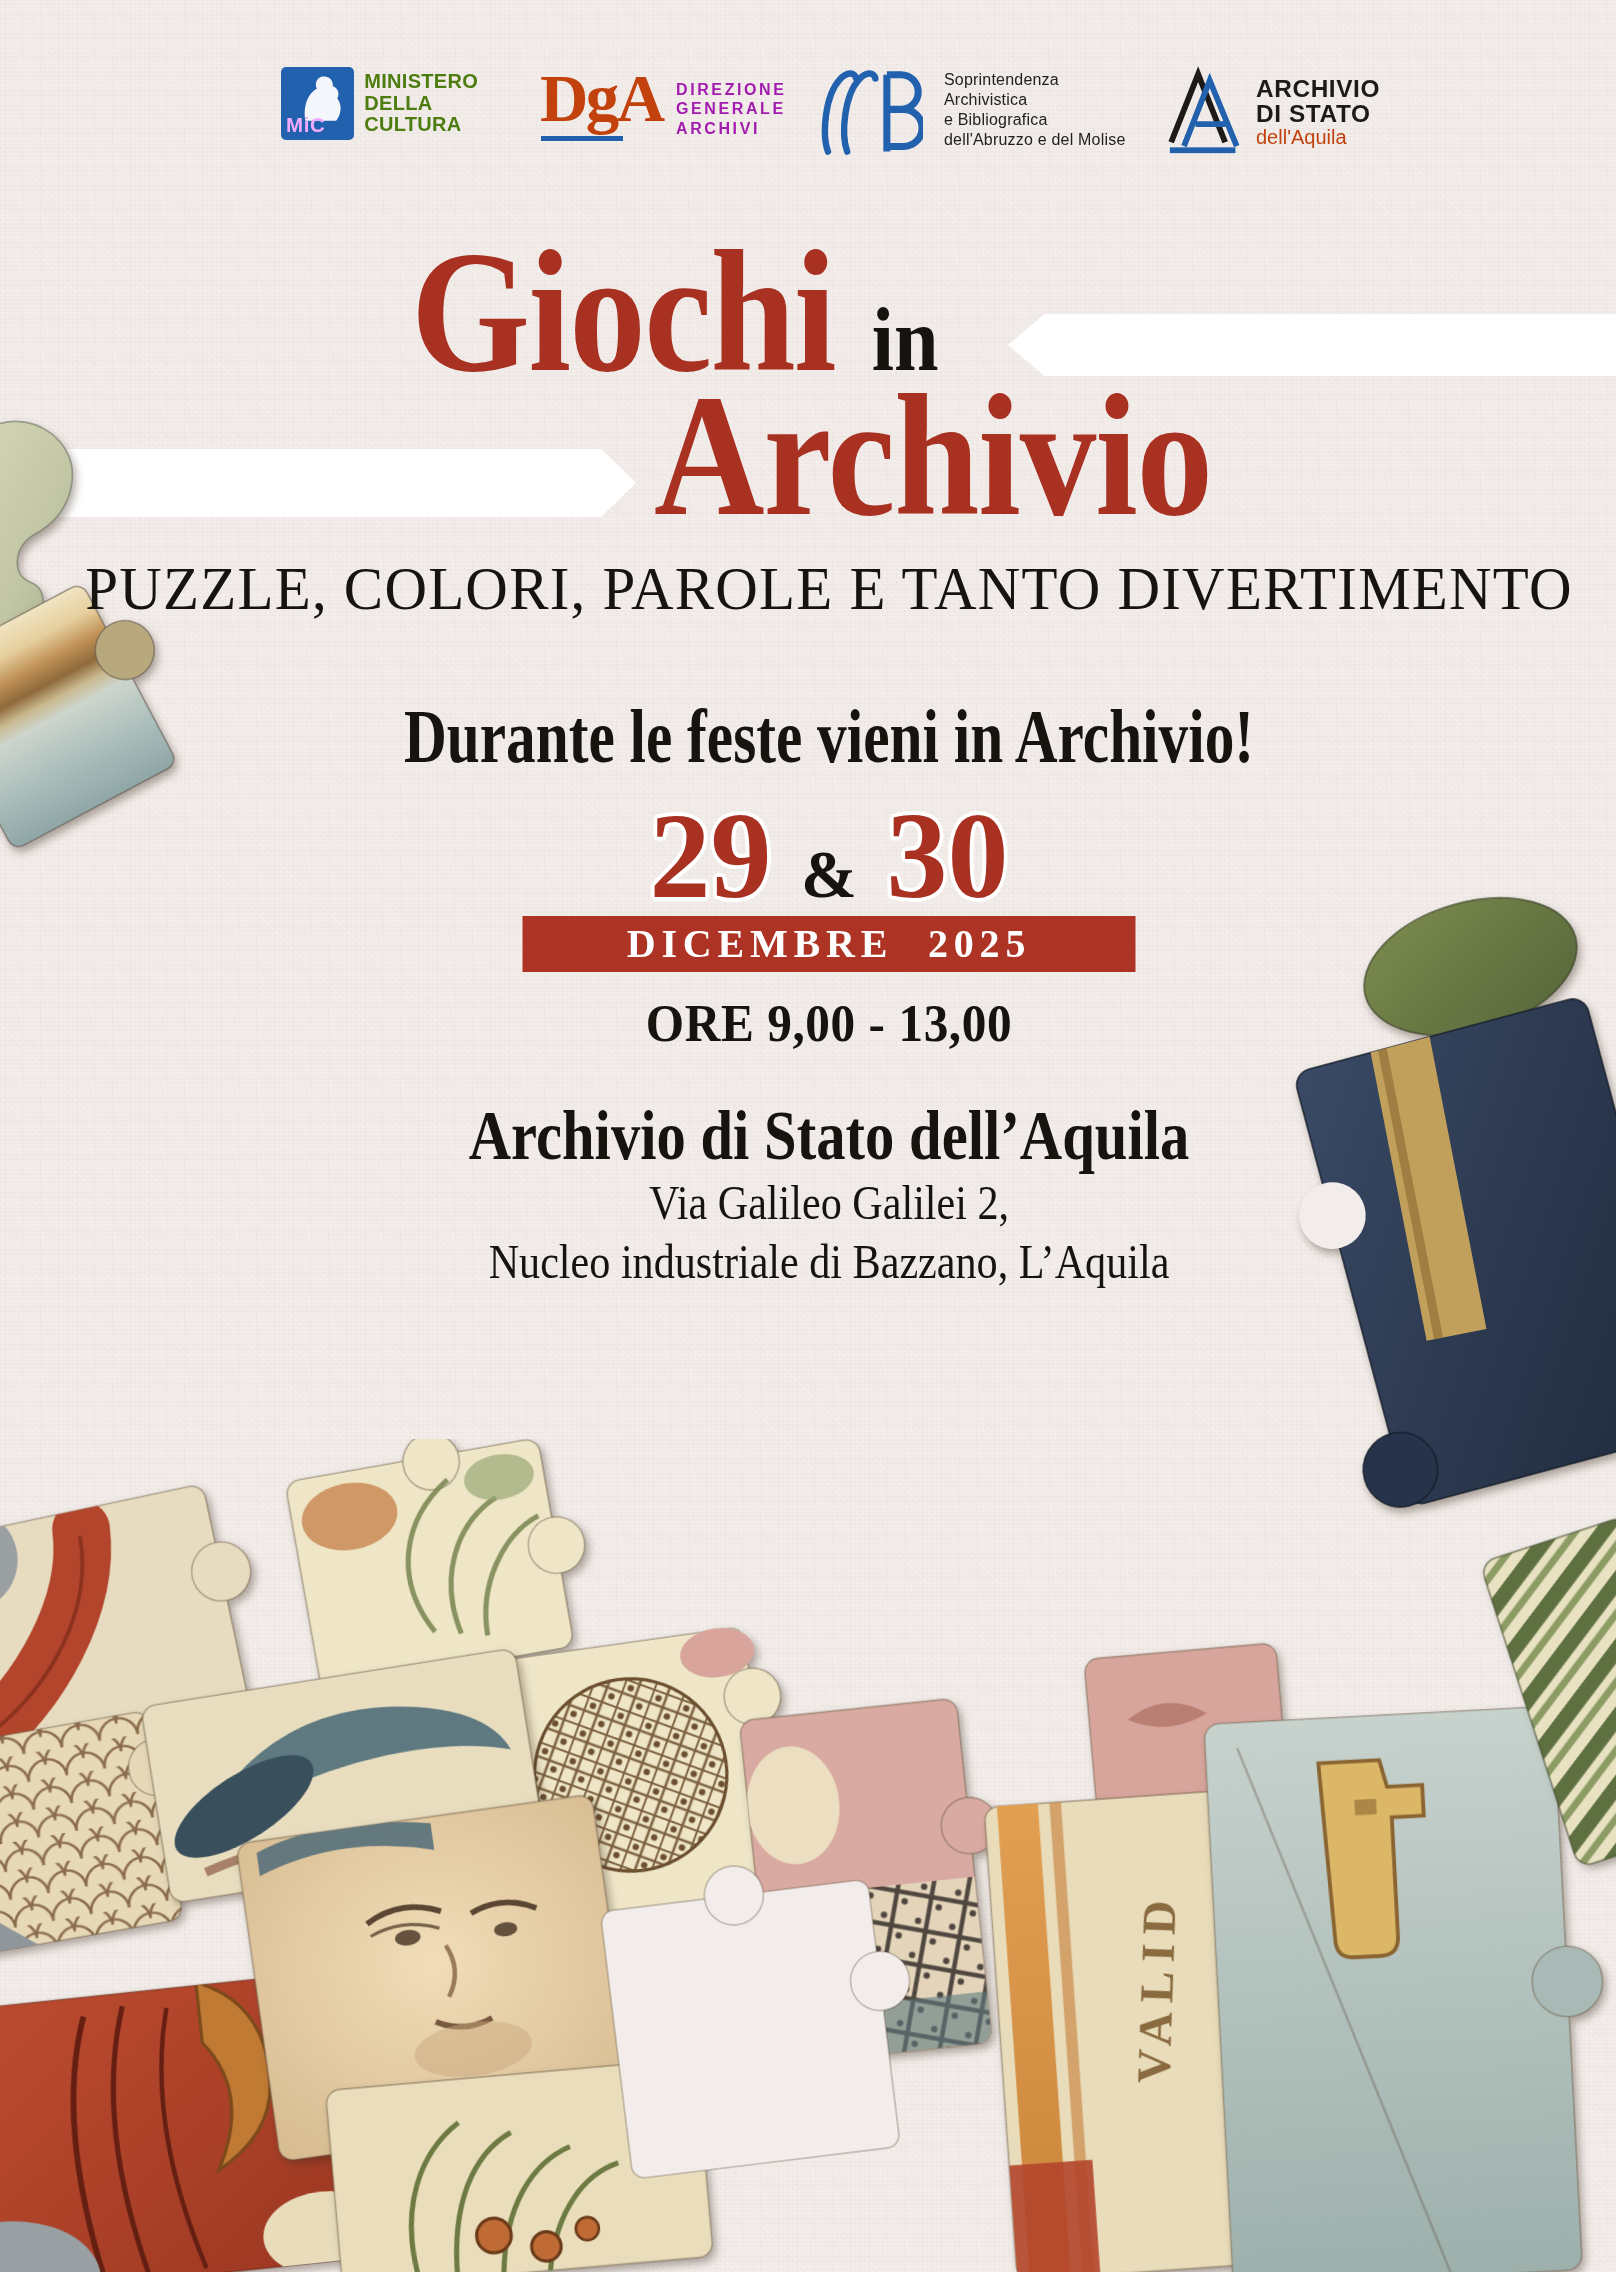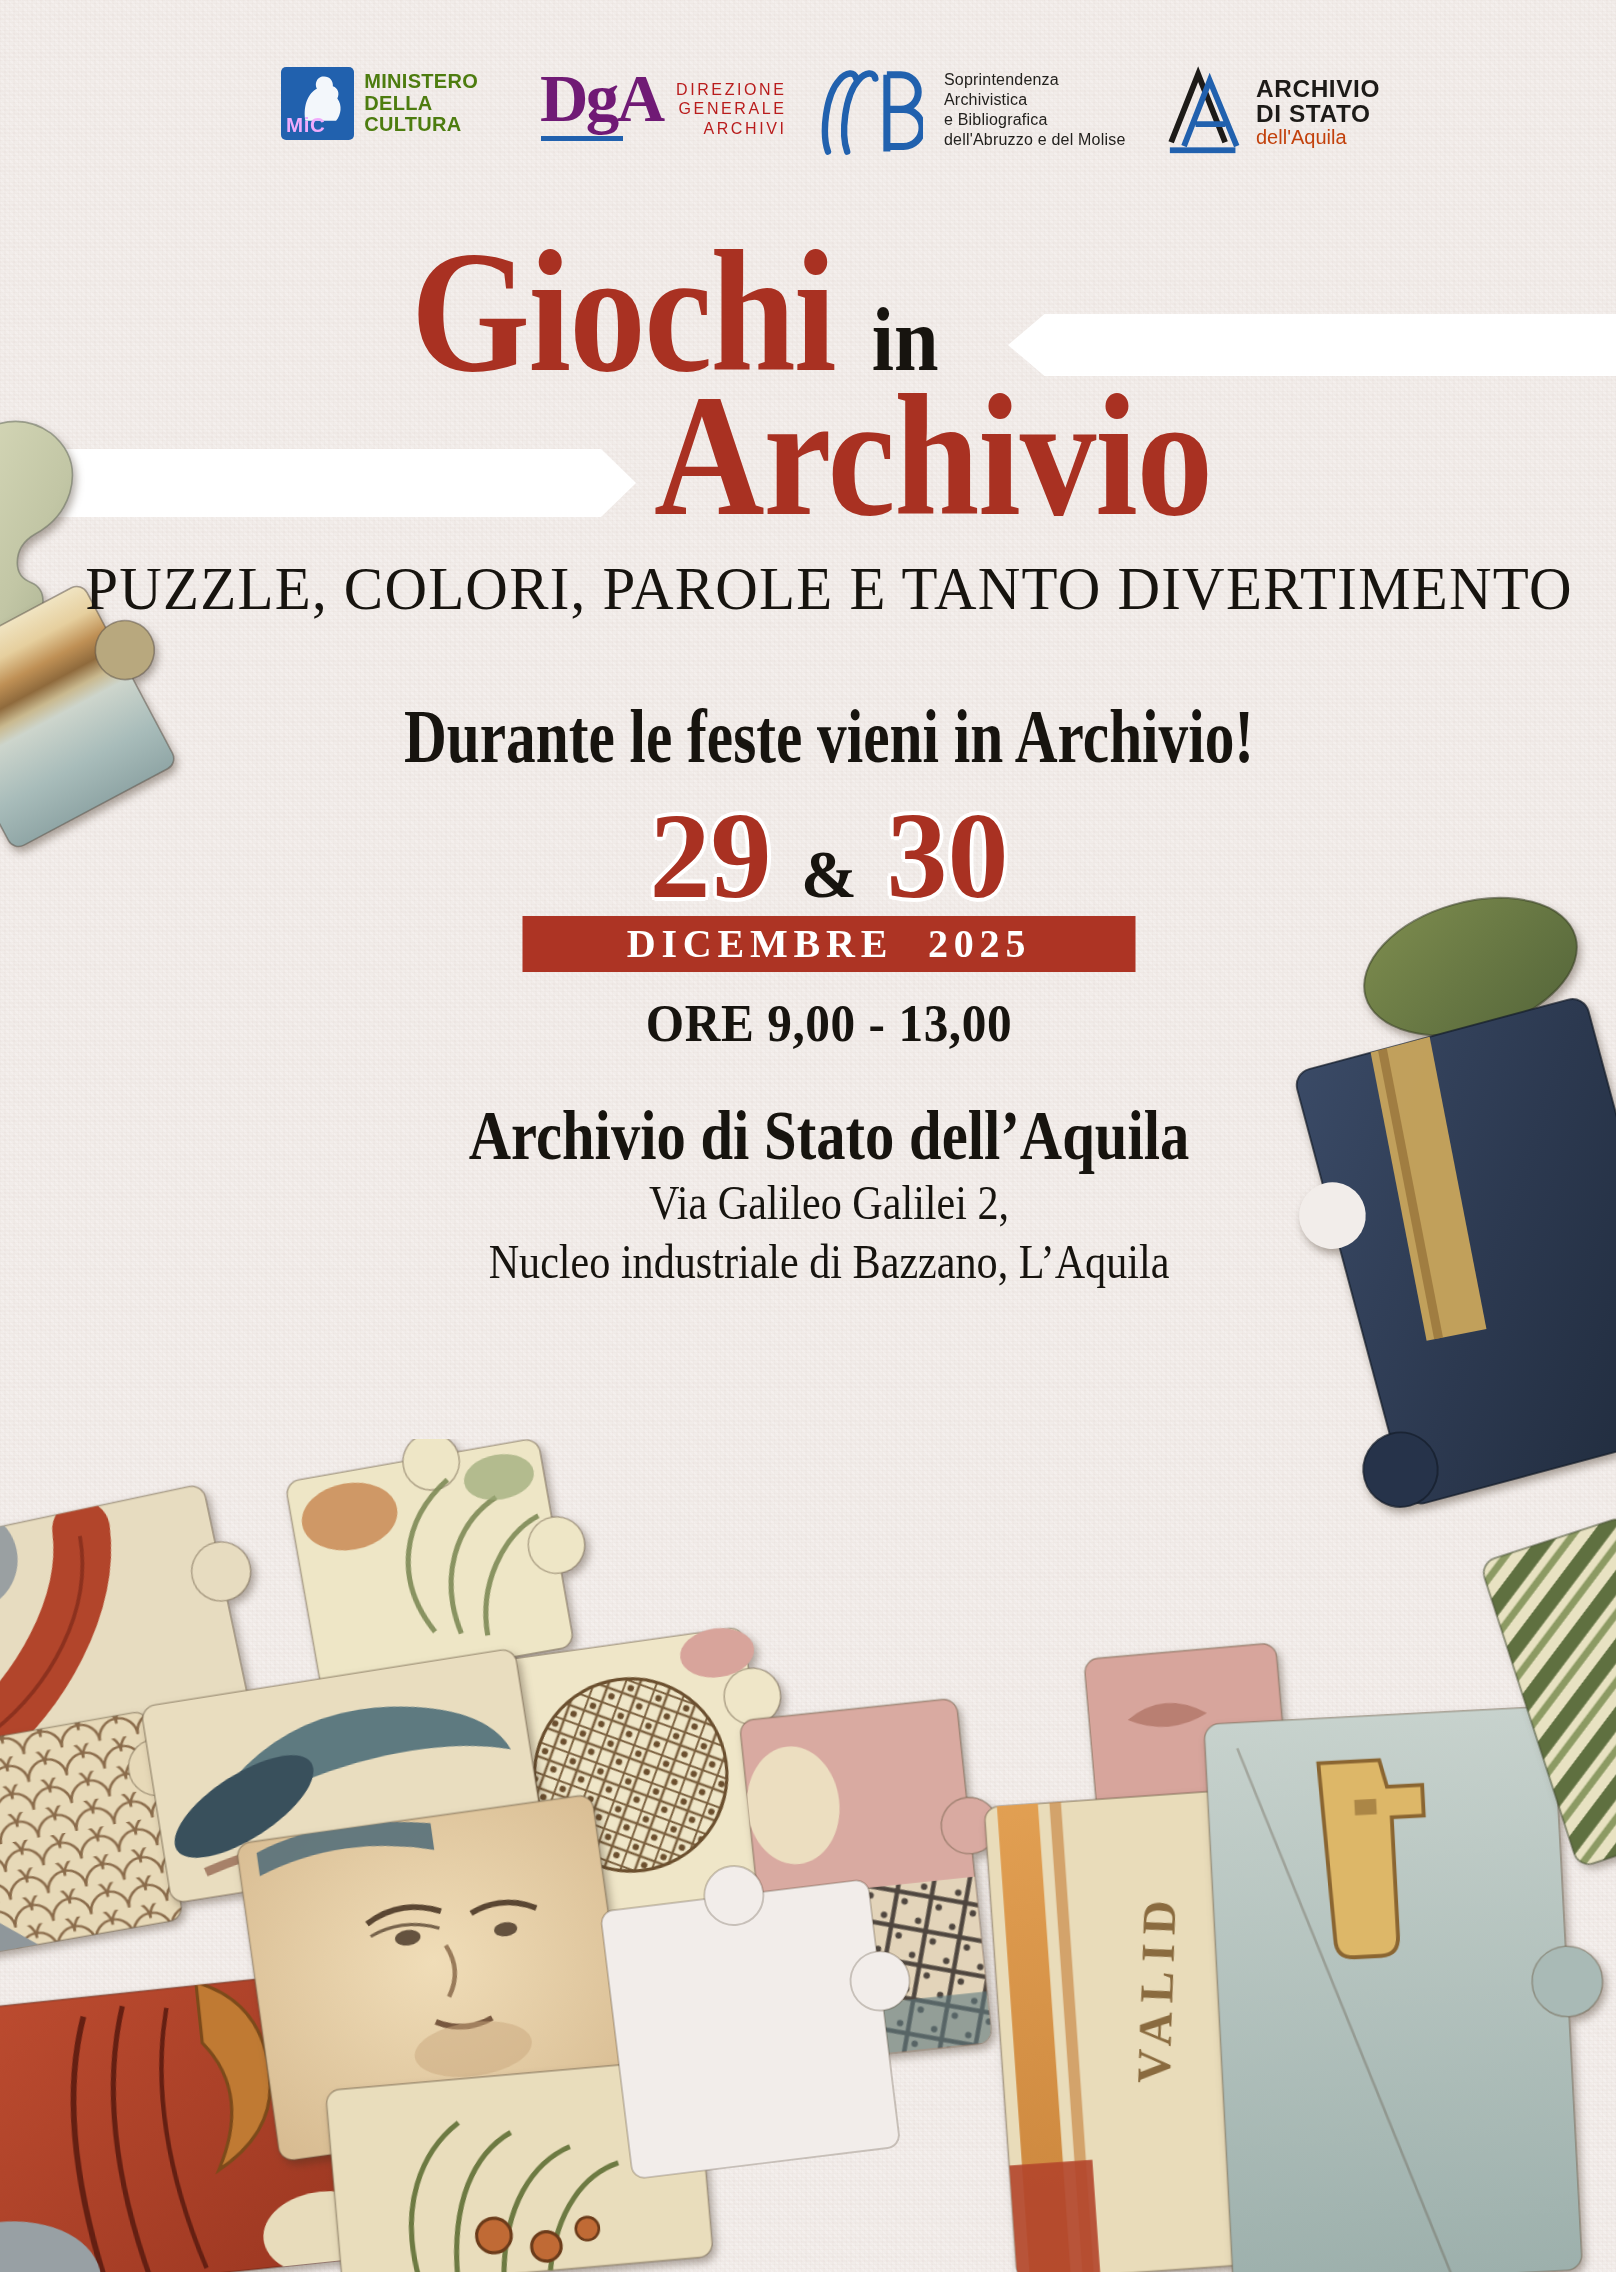--- a/index.html
+++ b/index.html
@@ -13,25 +13,25 @@
   
   .logo{position:absolute;display:flex;align-items:center;z-index:3;}
   .logo-mic{left:281px;top:67px;gap:10.3px;}
   .mic-square{position:relative;width:73px;height:73px;background:#2161ae;border-radius:5.1px;}
   .mic-mark{position:absolute;left:5.1px;bottom:2.6px;color:#f0abfc;font-family:"Liberation Sans",sans-serif;
     font-weight:bold;font-size:20.5px;letter-spacing:0.6px;}
   .mic-lines span{display:block;color:#4d7c0f;font-family:"Liberation Sans",sans-serif;
     font-weight:bold;font-size:20px;line-height:1.08;letter-spacing:0.3px;}
   .logo-dga{left:540px;top:64px;gap:14px;}
   .dga-mark{position:relative;width:122px;height:90px;}
-  .dga-text{position:absolute;left:0;top:-3.8px;color:#701a75;font-size:67px;font-weight:bold;
+  .dga-text{position:absolute;left:0;top:-3.8px;color:#c2410c;font-size:67px;font-weight:bold;
     font-family:"Liberation Serif",serif;letter-spacing:-2.6px;}
   .dga-underline{position:absolute;left:1.3px;top:72px;width:82px;height:5.1px;background:#2161ae;}
-  .dga-lines span{display:block;color:#b91c1c;font-family:"Liberation Sans",sans-serif;
-    font-weight:normal;font-size:16px;line-height:1.22;letter-spacing:2.6px;text-align:right;}
+  .dga-lines span{display:block;color:#a21caf;font-family:"Liberation Sans",sans-serif;
+    font-weight:bold;font-size:16px;line-height:1.22;letter-spacing:2.6px;}
   .logo-sab{left:820px;top:62px;gap:21px;}
   .sab-lines span{display:block;color:#23211e;font-family:"Liberation Sans",sans-serif;
     font-size:16px;line-height:1.26;letter-spacing:0.2px;}
   .logo-asaq{left:1166px;top:65px;gap:9px;}
   .asaq-lines .big{display:block;color:#1d1b18;font-family:"Liberation Sans",sans-serif;
     font-weight:bold;font-size:24.4px;line-height:1.04;letter-spacing:0.6px;}
   .asaq-lines .small{display:block;color:#c2410c;font-family:"Liberation Sans",sans-serif;
     font-size:20px;line-height:1.1;}
   
   .ribbon{position:absolute;background:#ffffff;z-index:1;}

